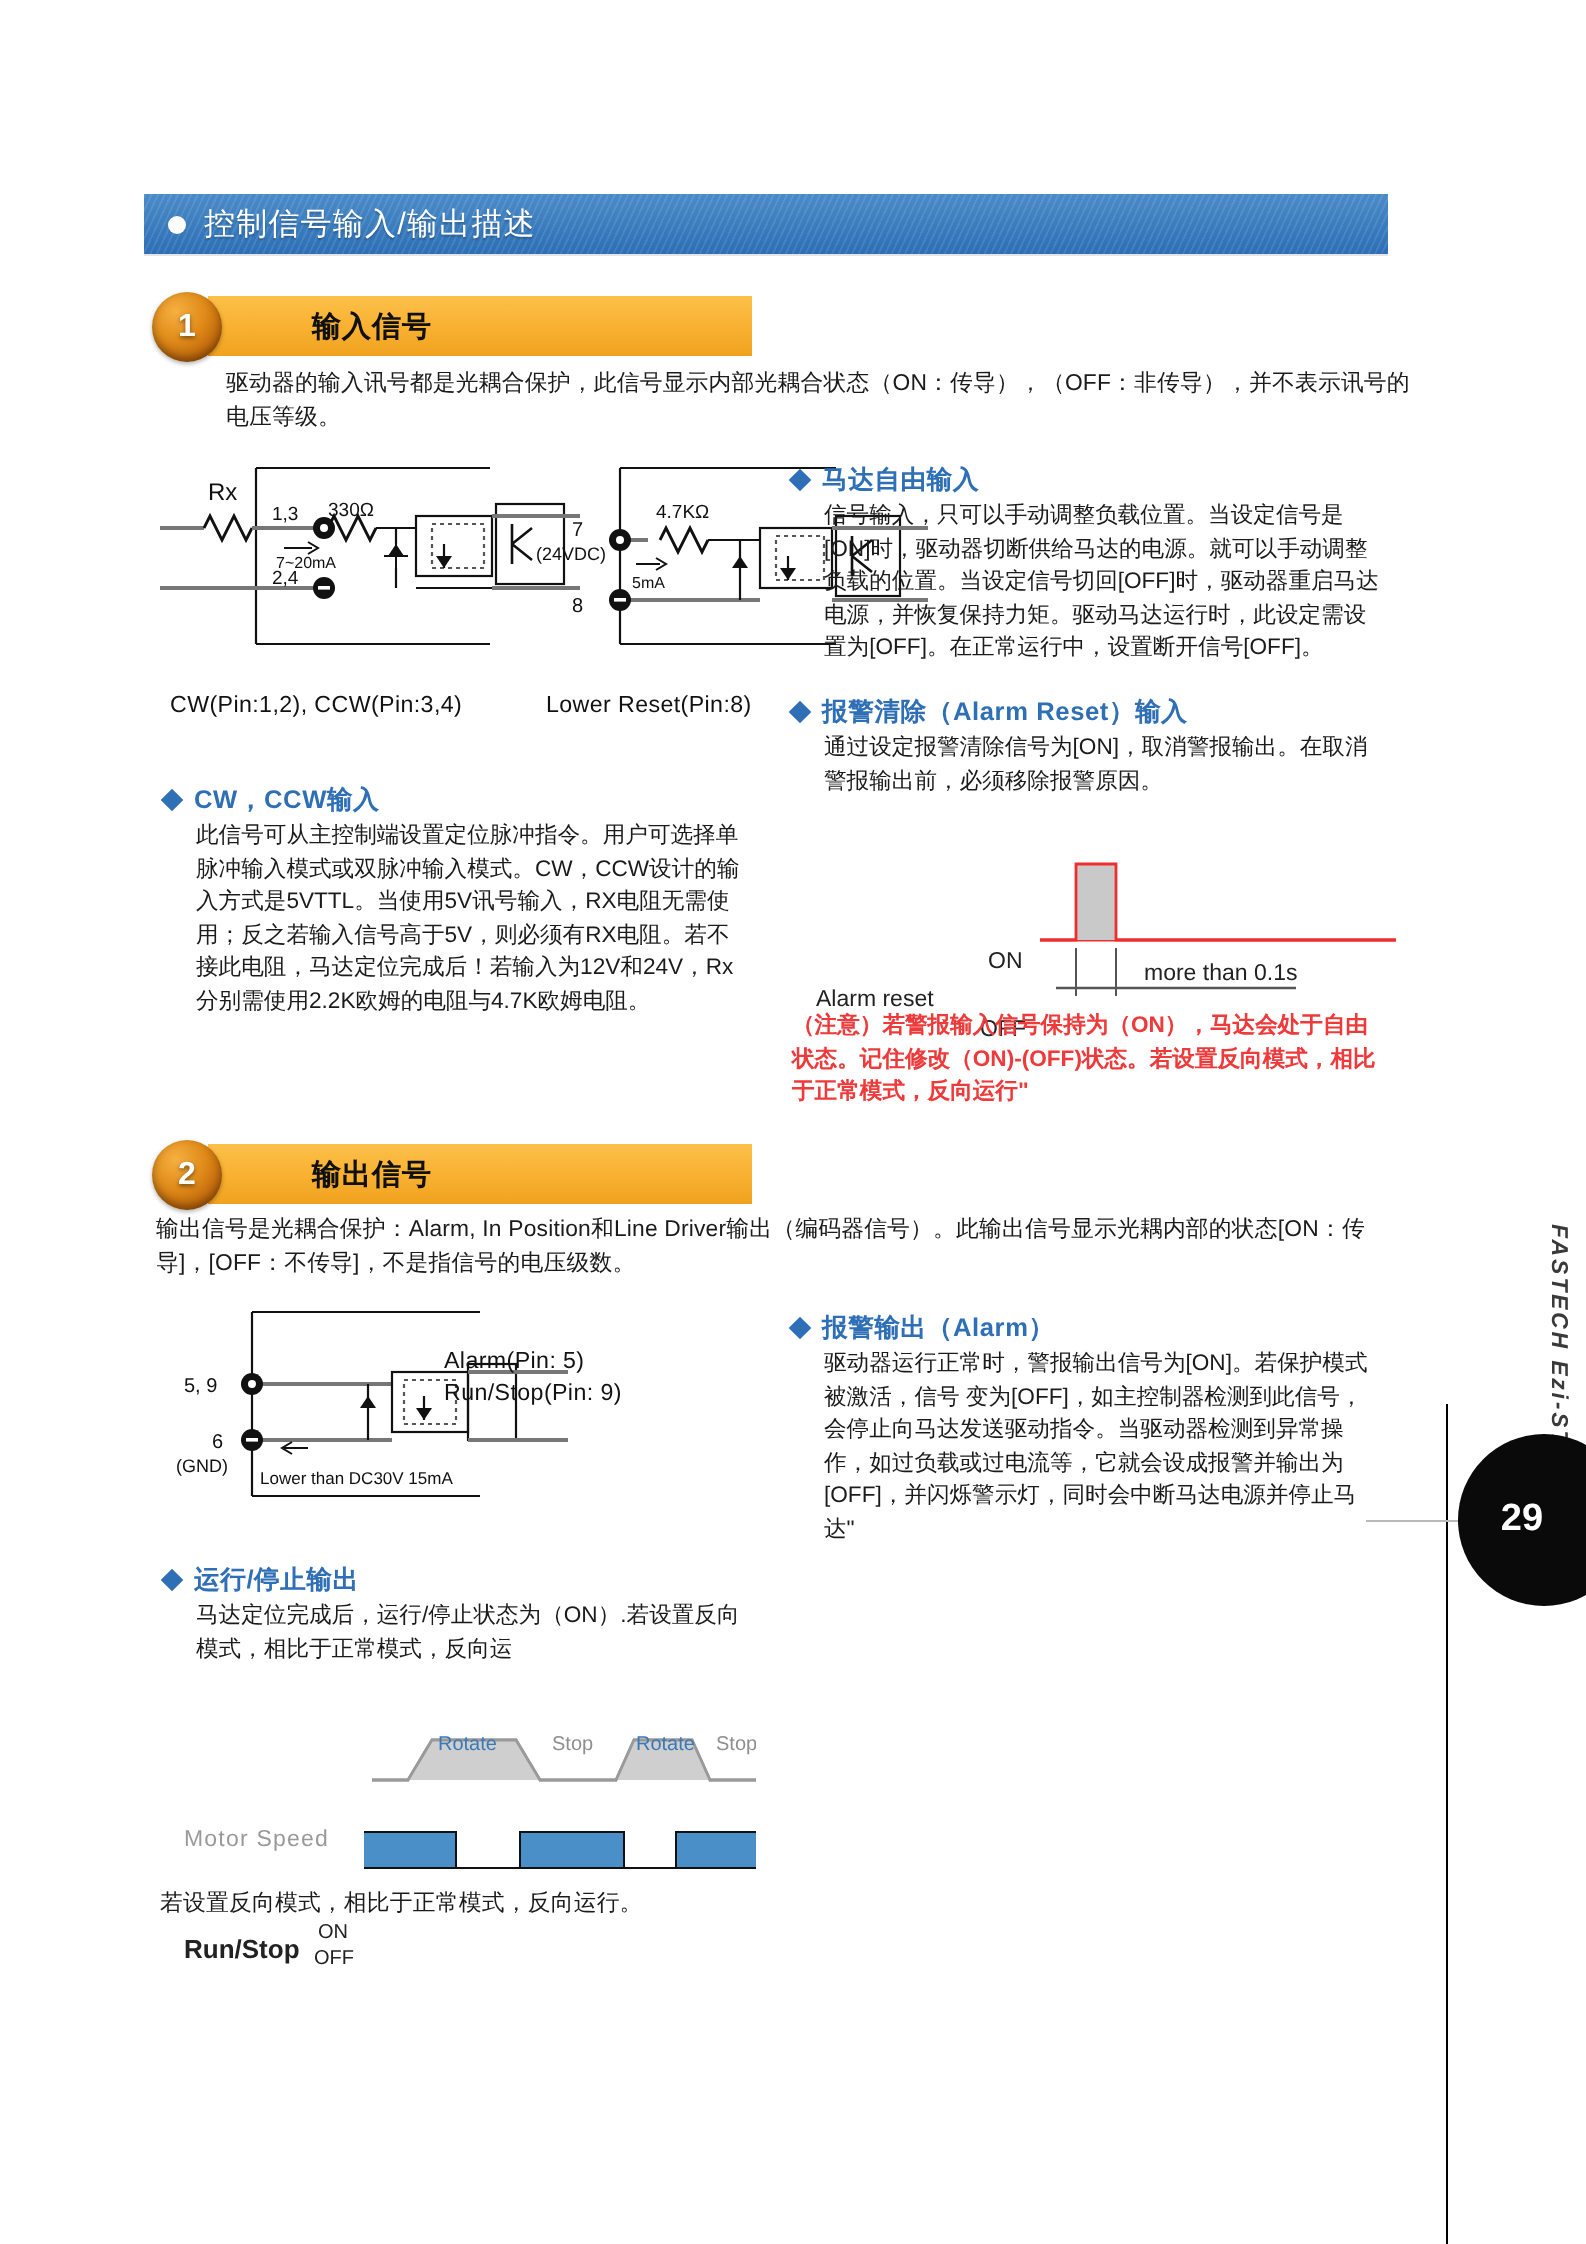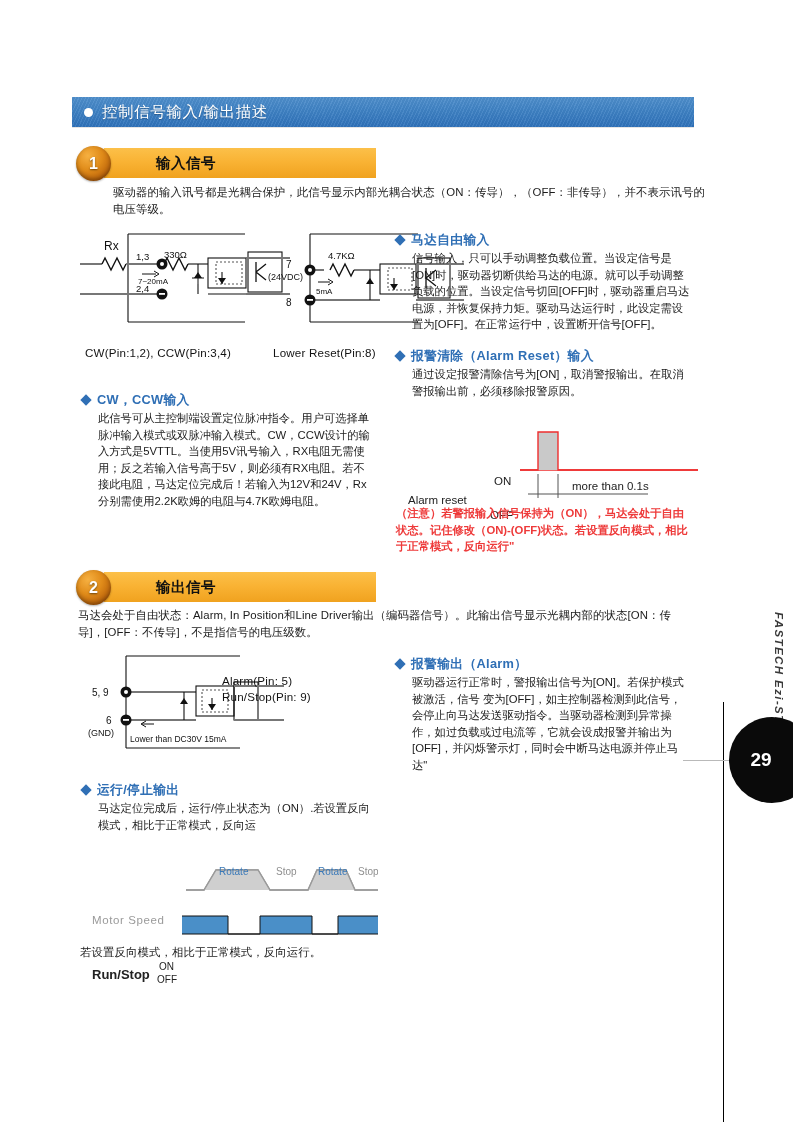--- a/index.html
+++ b/index.html
@@ -344,21 +344,21 @@
 
   <div class="sec-head" style="left:76px; top:572px; width:330px;">
     <div class="sec-bar" style="width:272px;font-family:Liberation Serif, serif;">
       <div class="sec-bar-label">输出信号</div>
     </div>
     <div class="sec-badge">
       <span>2</span>
     </div>
   </div>
 
-  <div class="ptext" style="left:78px; top:607px; width:618px;">马达会处于自由状态：Alarm, In Position和Line Driver输出（编码器信号）。此输出信号显示光耦内部的状态[ON：传导]，[OFF：不传导]，不是指信号的电压级数。</div>
+  <div class="ptext" style="left:78px; top:607px; width:618px;">输出信号是光耦合保护：Alarm, In Position和Line Driver输出（编码器信号）。此输出信号显示光耦内部的状态[ON：传导]，[OFF：不传导]，不是指信号的电压级数。</div>
 
   <svg class="circuit" style="left:88px; top:654px;" width="250" height="96" viewBox="0 0 250 96">
     <g stroke="#111" stroke-width="1.1" fill="none">
       <path d="M38 2 L38 94 M38 2 L152 2 M38 94 L152 94"></path>
       <line x1="38" y1="38" x2="108" y2="38" stroke="#777" stroke-width="2"></line>
       <line x1="38" y1="66" x2="108" y2="66" stroke="#777" stroke-width="2"></line>
       <rect x="108" y="32" width="38" height="30" stroke="#111"></rect>
       <rect x="114" y="36" width="26" height="22" stroke="#555" stroke-dasharray="2 2"></rect>
       <path d="M96 44 l0 12" stroke="#111"></path>
       <path d="M96 44 l-4 6 l8 0 z" fill="#111" stroke="none"></path>

